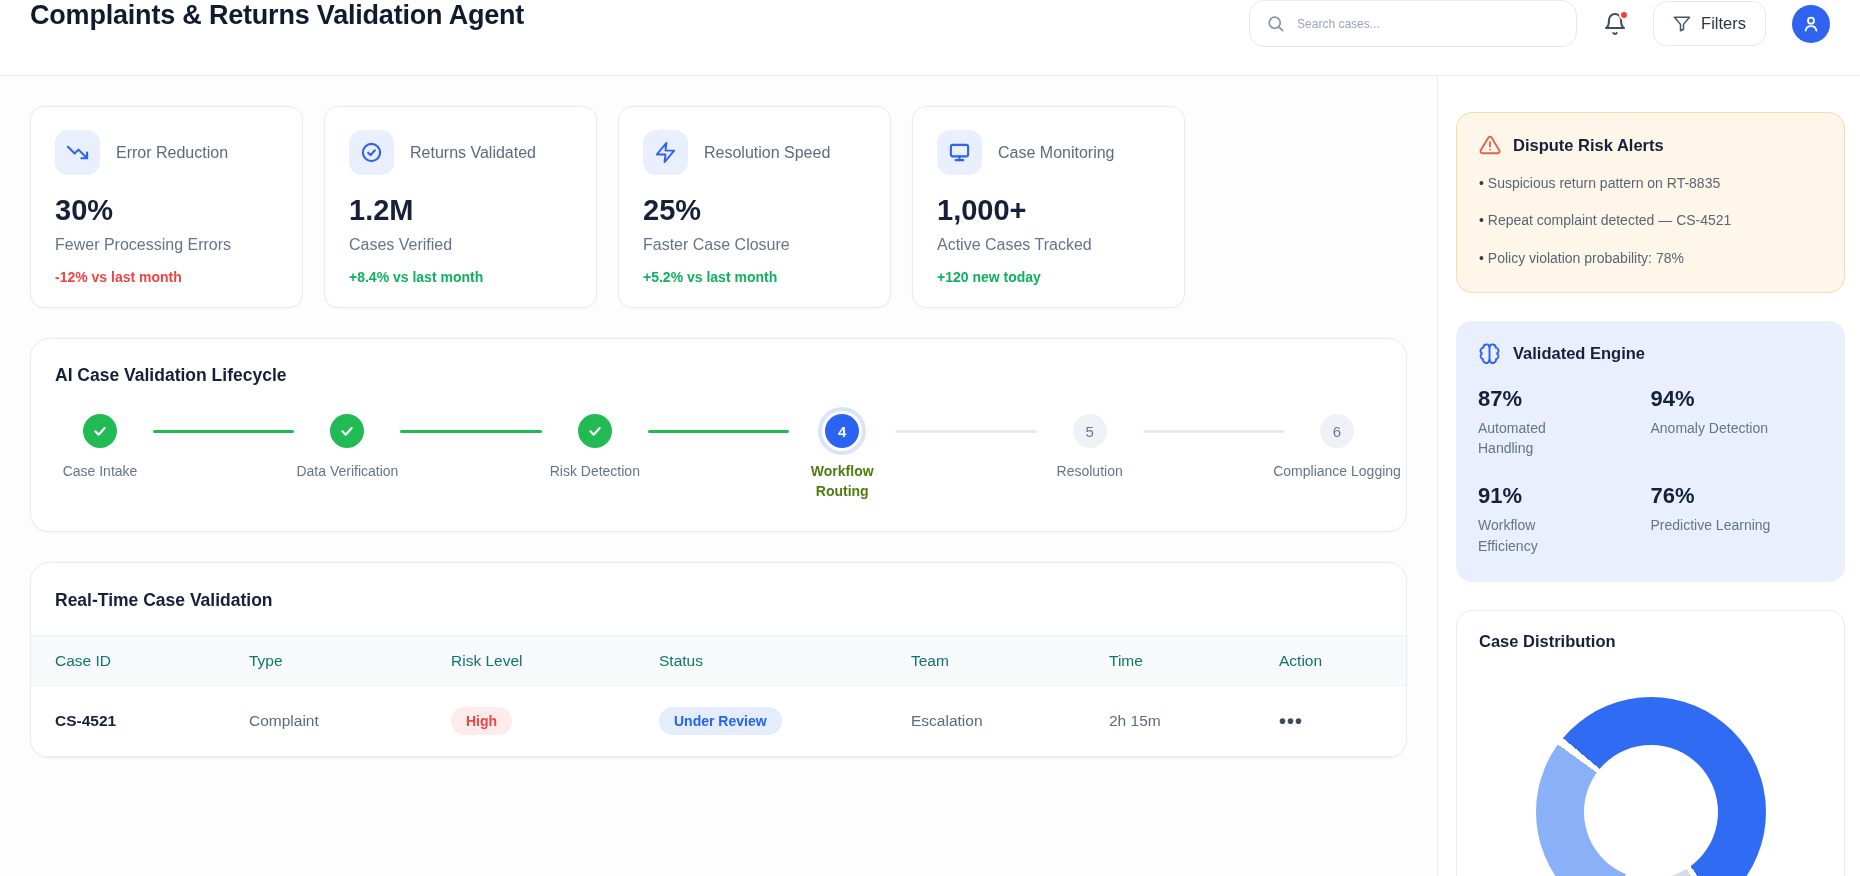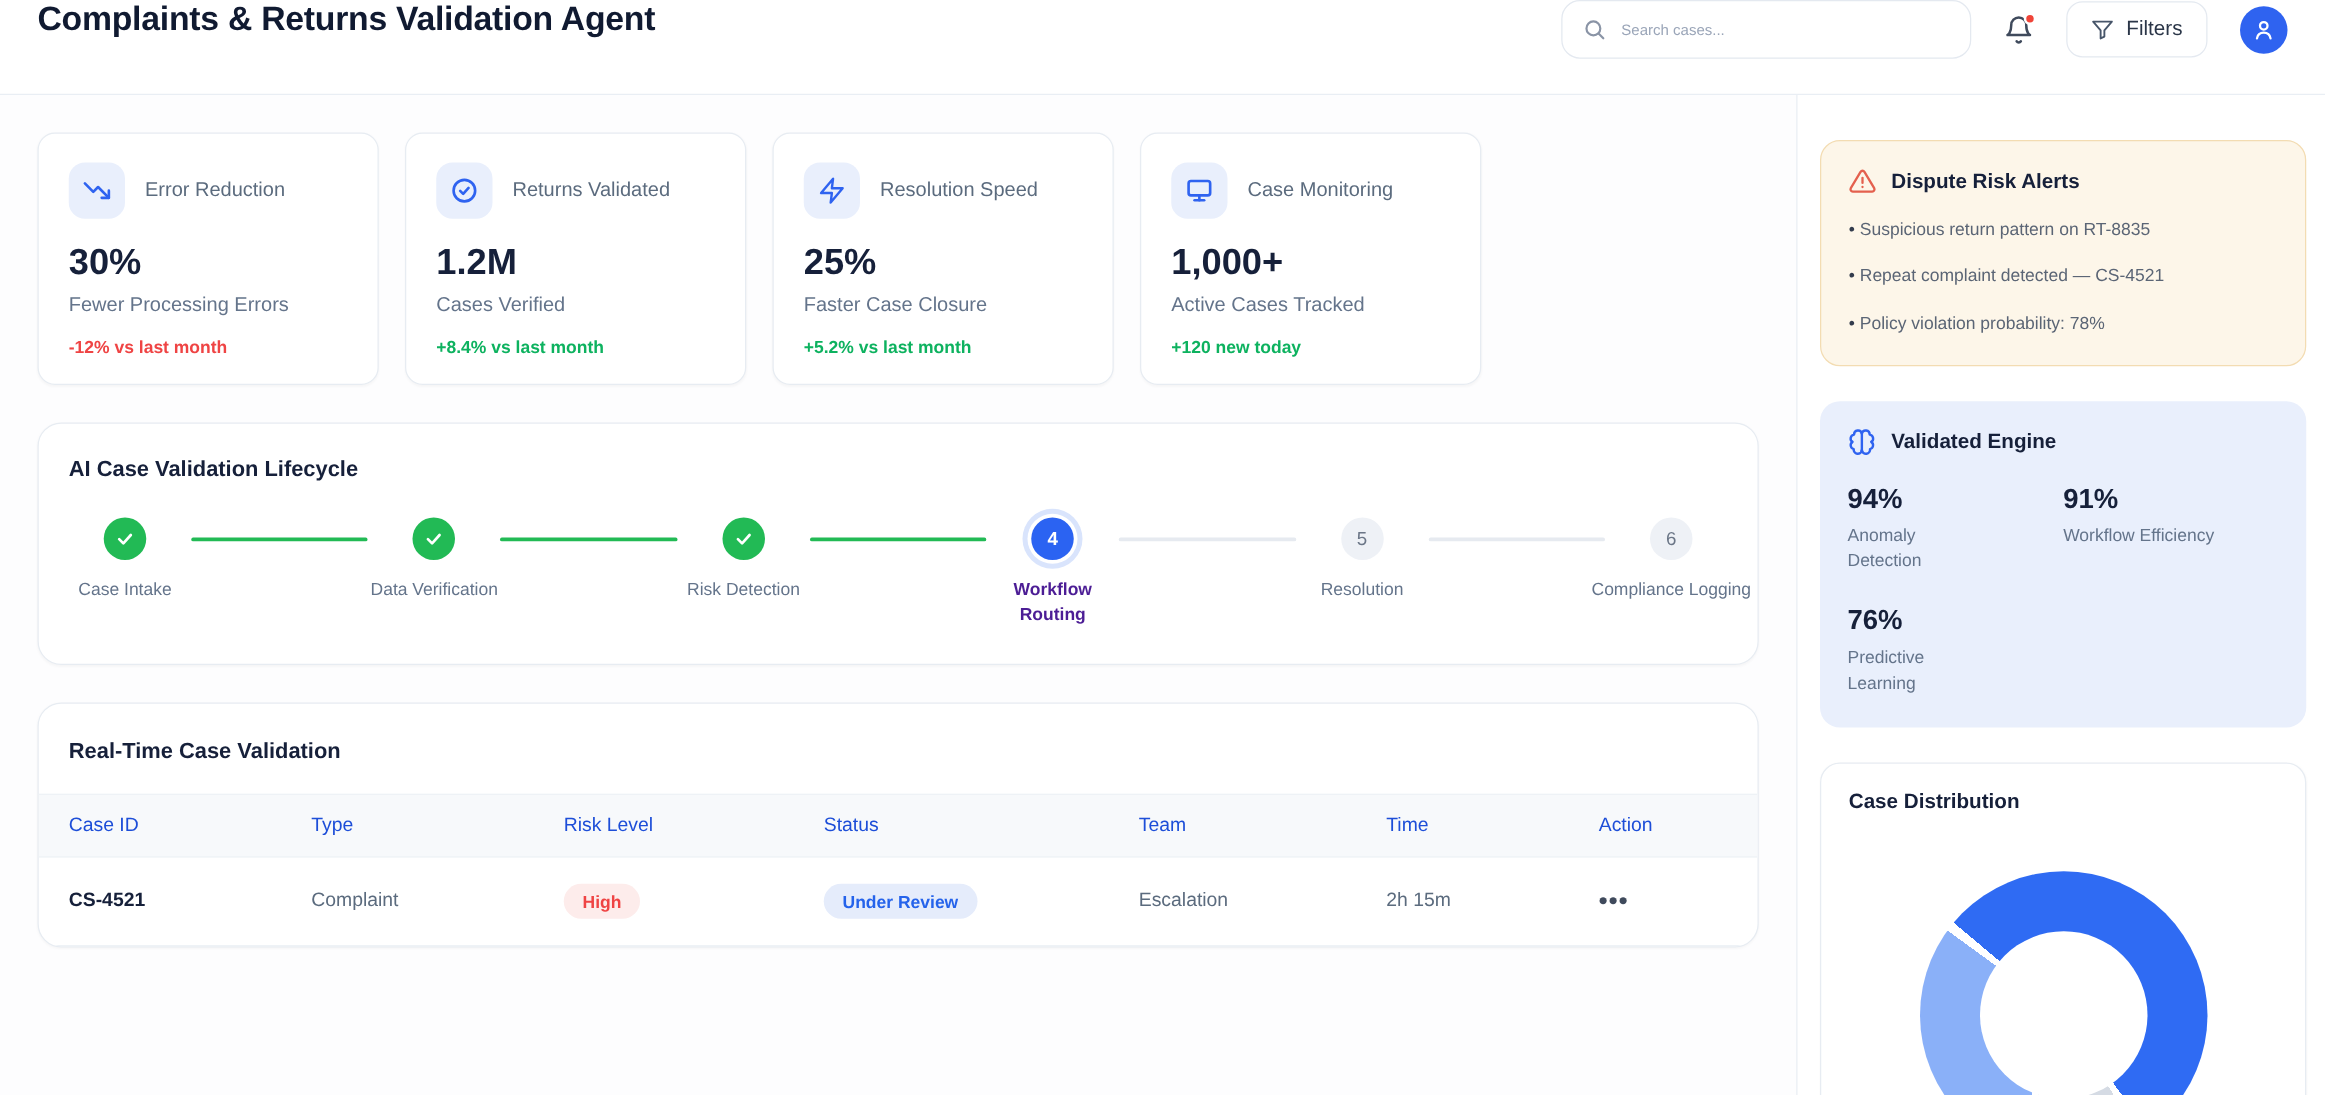--- a/index.html
+++ b/index.html
@@ -41,31 +41,31 @@
   .panel { background:#fff; border:1px solid #e7ecf2; border-radius:19px; margin-top:30px; box-shadow:0 1px 2px rgba(15,23,42,.03); }
   .lifecycle { padding:26px 24px 30px; }
   .panel-title { font-size:17.5px; font-weight:700; color:#16203a; }
   .steps { display:flex; align-items:flex-start; margin-top:28px; }
   .step { display:flex; flex-direction:column; align-items:center; width:90px; flex:0 0 auto; }
   .circ { width:34px; height:34px; border-radius:50%; display:flex; align-items:center; justify-content:center; font-size:15px; font-weight:700; }
   .step.done .circ { background:#22ba55; }
   .step.active .circ { background:#2b63f2; color:#fff; box-shadow:0 0 0 3px #fff, 0 0 0 7px #d9e4fc; }
   .step.pending .circ { background:#eef1f6; color:#6b7687; font-weight:400; }
   .step-lbl { margin:14px -12px 0; width:114px; font-size:14px; line-height:1.4; color:#64748b; text-align:center; }
-  .step.active .step-lbl { color:#4c1d95; font-weight:700; }
+  .step.active .step-lbl { color:#4d7c0f; font-weight:700; }
   .step:last-child .step-lbl { width:160px; margin:14px -35px 0; }
   .conn { flex:1 1 auto; height:3px; border-radius:2px; margin:16px 8px 0; }
   .conn.g { background:#22ba55; }
   .conn.gray { background:#e6eaf0; }
 
   
   .table-panel { margin-top:30px; overflow:hidden; }
   .tbl-title { padding:27px 24px 24px; font-size:17.5px; font-weight:700; color:#16203a; }
   .tbl-grid { display:grid; grid-template-columns:194px 202px 208px 252px 198px 170px 1fr; align-items:center; padding-left:24px; }
-  .tbl-head { background:#f7f9fb; border-top:1px solid #eef2f6; border-bottom:1px solid #eef2f6; height:51px; color:#1d4ed8; font-size:15.5px; }
+  .tbl-head { background:#f7f9fb; border-top:1px solid #eef2f6; border-bottom:1px solid #eef2f6; height:51px; color:#0f766e; font-size:15.5px; }
   .tbl-row { height:71px; border-bottom:1px solid #eef2f6; font-size:15.5px; color:#5b6b7e; }
   .cell-id { font-weight:700; color:#16203a; }
   .pill { display:inline-block; padding:6px 15px; border-radius:999px; font-size:14px; font-weight:600; }
   .pill-high { background:#fdeceb; color:#ef4444; }
   .pill-review { background:#e5ecfb; color:#2563eb; }
   .dots { color:#3f4a5c; font-size:20px; font-weight:700; letter-spacing:1px; background:none; border:none; cursor:pointer; line-height:1; }
 
   
   .card-head { display:flex; align-items:center; gap:12px; font-size:16.5px; font-weight:700; color:#16203a; }
   .alert-card { background:#fdf6e9; border:1px solid #f3dcb2; border-radius:16px; padding:21px 22px 24px; }
@@ -296,20 +296,24 @@
             <svg width="23" height="23" viewBox="0 0 24 24" fill="none" stroke="#2f63f0" stroke-width="2" stroke-linecap="round" stroke-linejoin="round">
                 <path d="M12 5v14"></path>
                 <path d="M12 5a3.3 3.3 0 0 0-6.5.9A3.3 3.3 0 0 0 4.2 12a3.3 3.3 0 0 0 1 6A3.3 3.3 0 0 0 12 19"></path>
                 <path d="M12 5a3.3 3.3 0 0 1 6.5.9A3.3 3.3 0 0 1 19.8 12a3.3 3.3 0 0 1-1 6A3.3 3.3 0 0 1 12 19"></path>
               </svg>
           </span>
           <span>Validated Engine</span>
         </div>
         <div class="engine-grid">
           <div class="metric">
+            <div class="metric-value">87%</div>
+            <div class="metric-label">Automated Handling</div>
+          </div>
+          <div class="metric">
             <div class="metric-value">94%</div>
             <div class="metric-label">Anomaly Detection</div>
           </div>
           <div class="metric">
             <div class="metric-value">91%</div>
             <div class="metric-label">Workflow Efficiency</div>
           </div>
           <div class="metric">
             <div class="metric-value">76%</div>
             <div class="metric-label">Predictive Learning</div>

